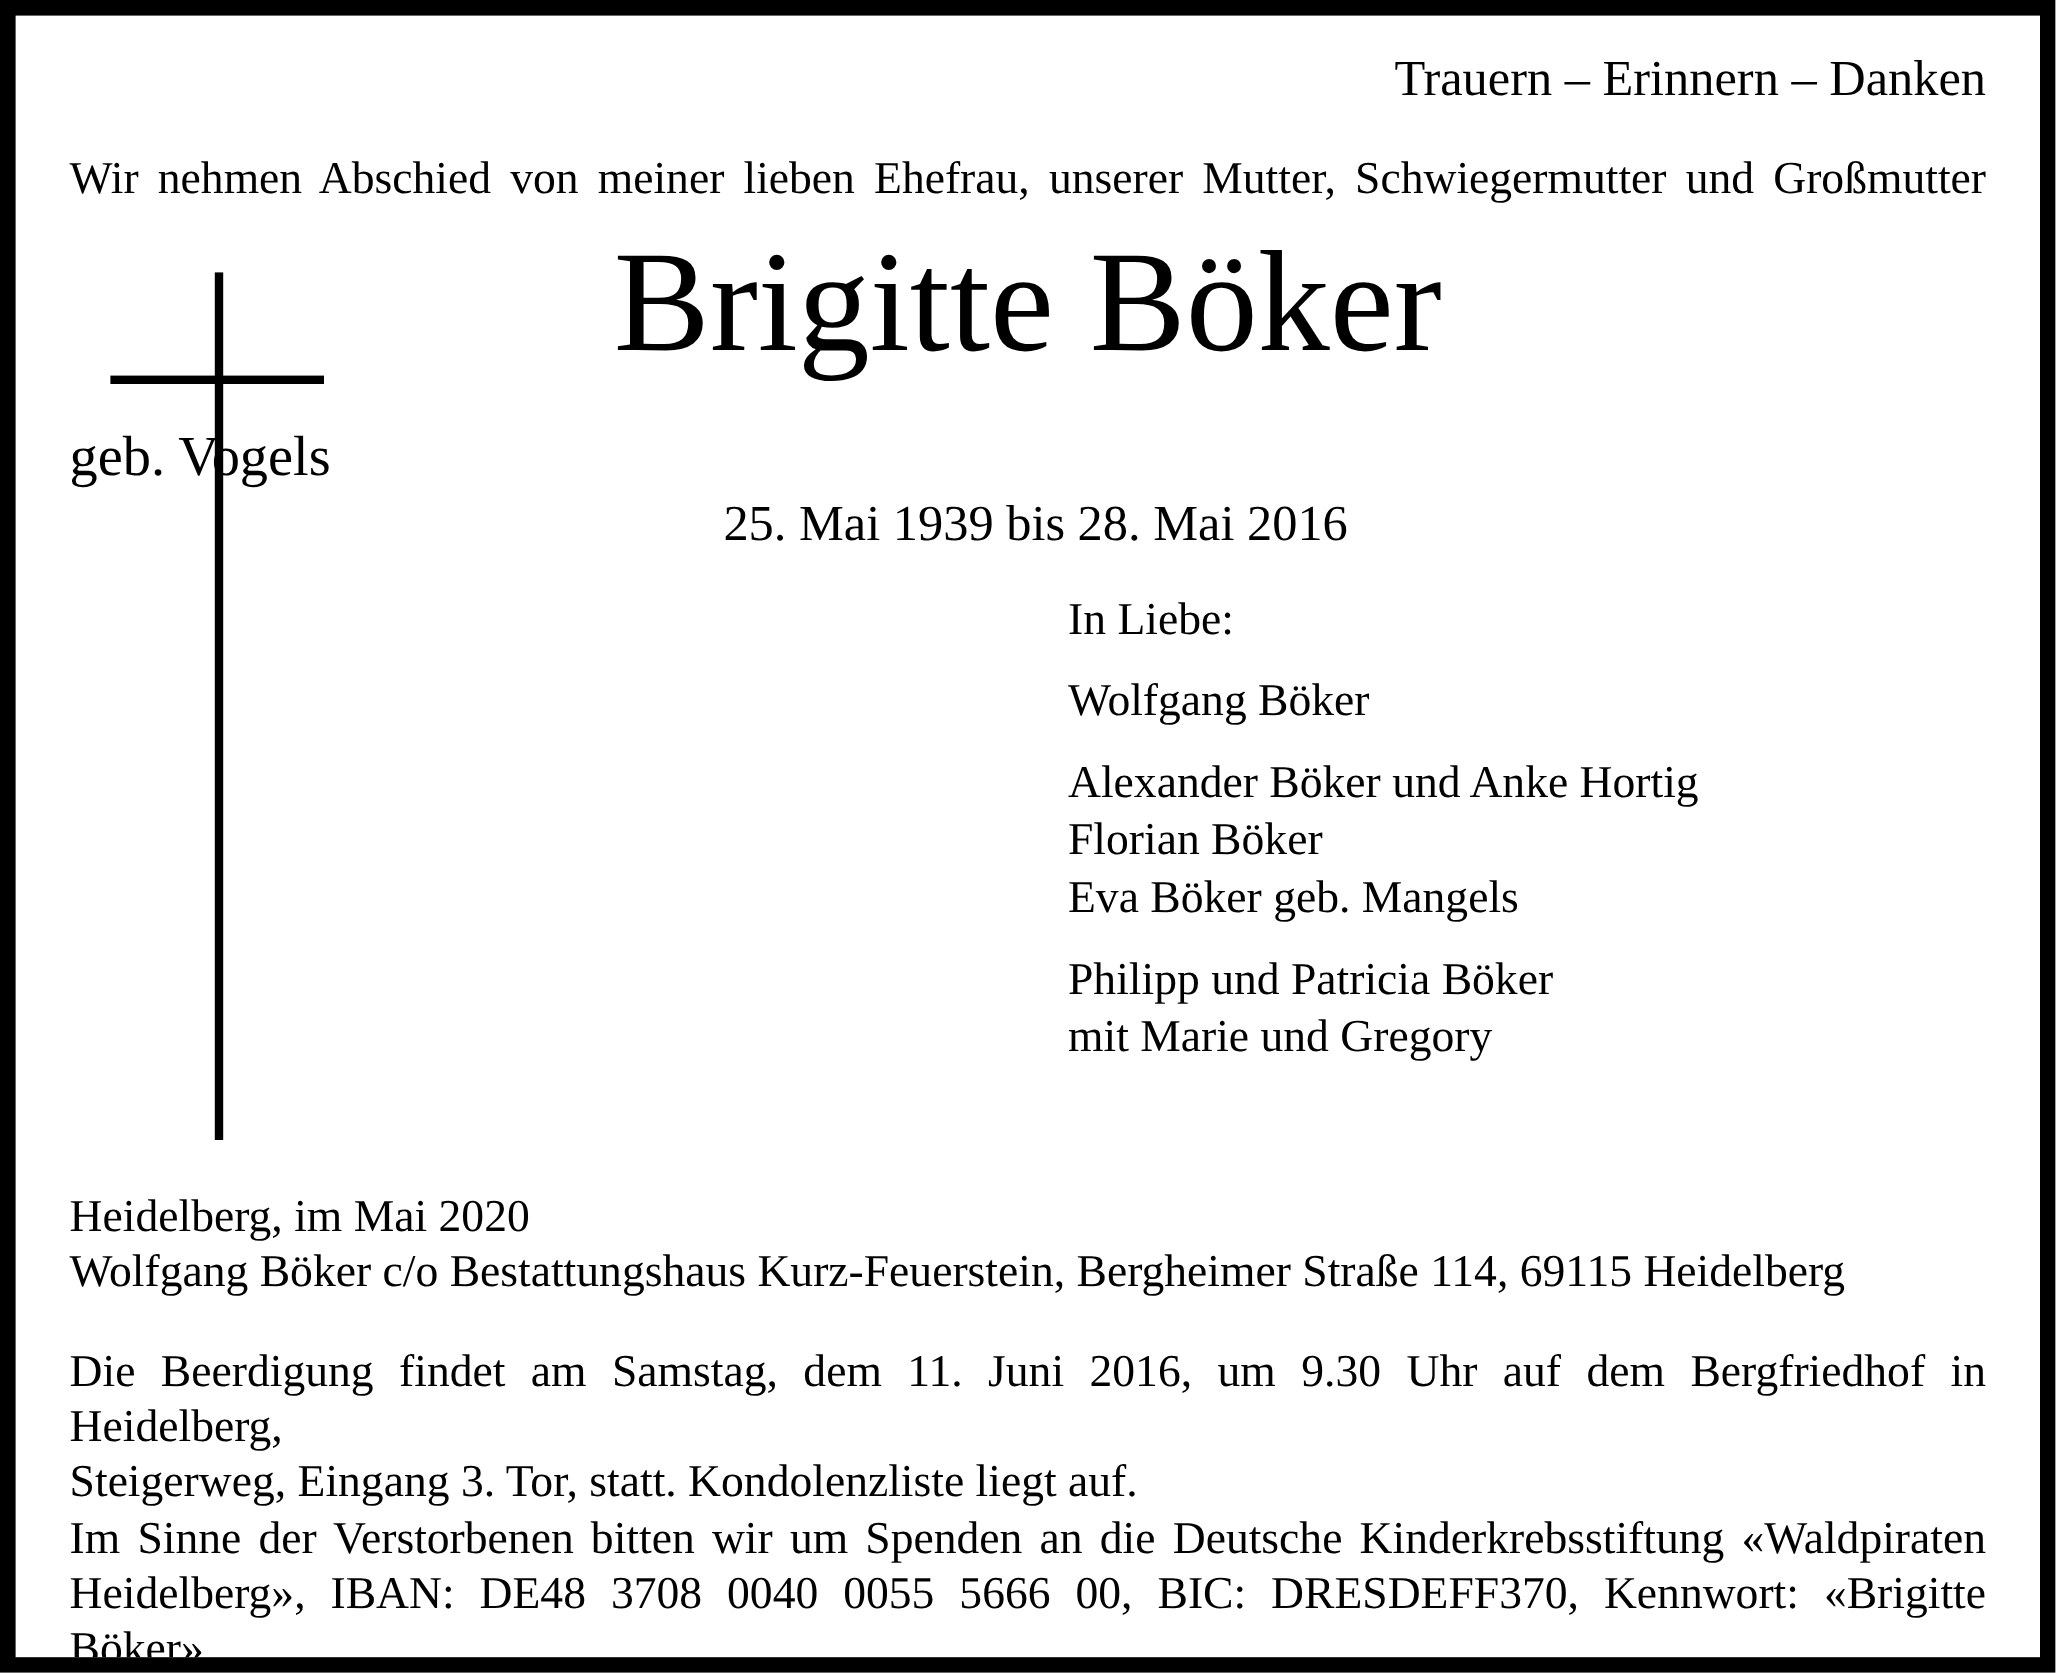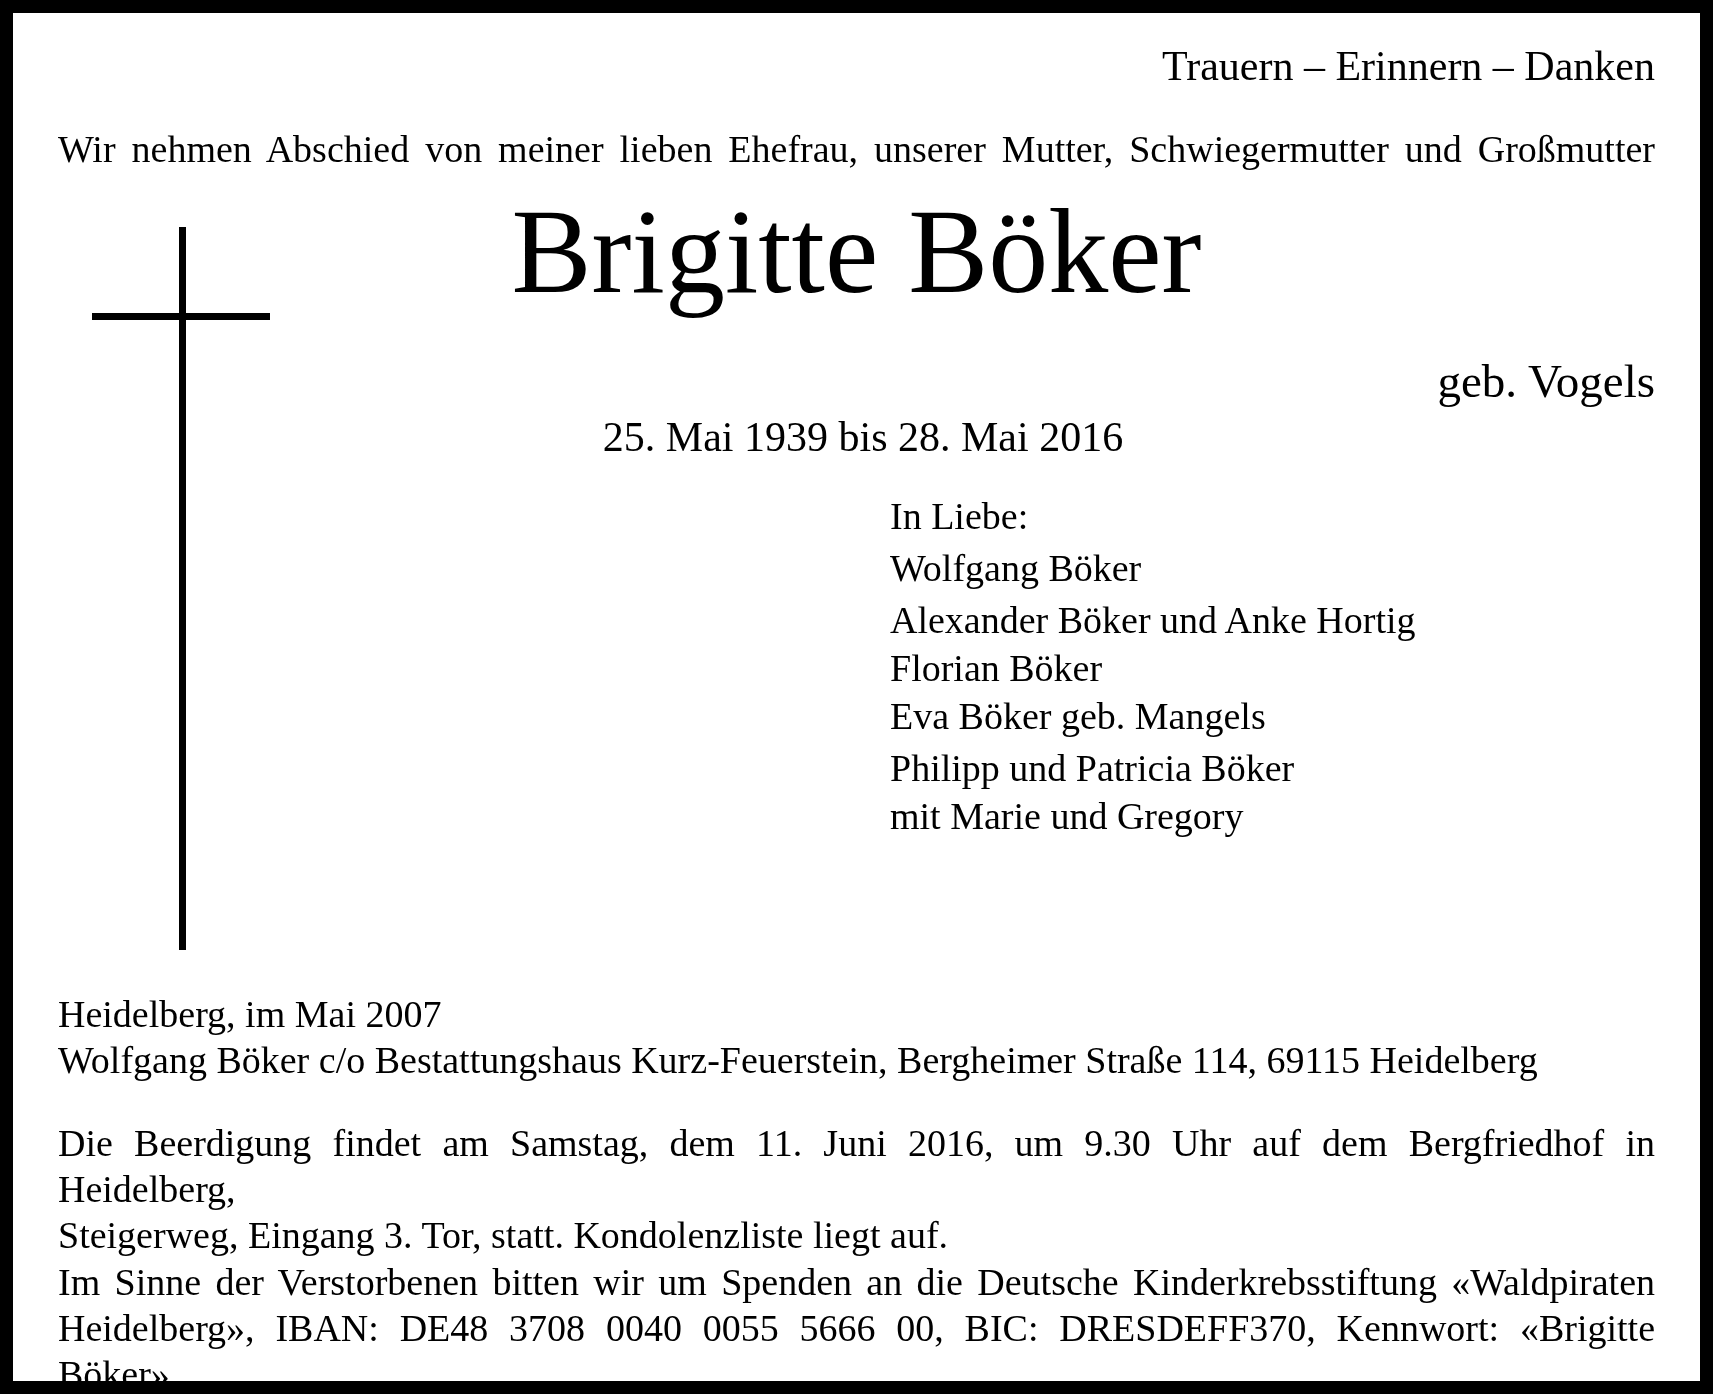--- a/index.html
+++ b/index.html
@@ -46,21 +46,21 @@
     line-height: 120px;
     text-align: center;
     white-space: nowrap;
   }
   .birth-name {
     top: 342px;
     left: 45px;
     right: 45px;
     font-size: 47px;
     line-height: 52px;
-    text-align: right;
+    text-align: left;
   }
   .life-dates {
     top: 400px;
     left: 45px;
     right: 32px;
     font-size: 42px;
     line-height: 48px;
     text-align: center;
   }
 
@@ -80,21 +80,21 @@
     background: #000000;
   }
 
   .mourners {
     left: 877px;
     top: 479px;
     right: 45px;
     font-size: 38px;
     line-height: 48px;
   }
-  .mourner-group { margin-top: 4px; }
+  .mourner-group { margin-top: 20px; }
   .mourner-group:first-of-type { margin-top: 0; }
   .mourners-heading { margin-bottom: 2px; }
 
   .bottom-block {
     left: 45px;
     right: 45px;
     top: 978px;
     font-size: 38px;
     line-height: 46px;
   }
@@ -140,21 +140,21 @@
       <div>Eva Böker geb. Mangels</div>
     </div>
 
     <div class="mourner-group">
       <div>Philipp und Patricia Böker</div>
       <div>mit Marie und Gregory</div>
     </div>
   </div>
 
   <div class="abs bottom-block">
-    <div class="para">Heidelberg, im Mai 2007</div>
+    <div class="para">Heidelberg, im Mai 2020</div>
     <div class="para">Wolfgang Böker c/o Bestattungshaus Kurz-Feuerstein, Bergheimer Straße 114, 69115 Heidelberg</div>
 
     <div class="para para-funeral">
       <div class="jline">Die Beerdigung findet am Samstag, dem 11. Juni 2016, um 9.30 Uhr auf dem Bergfriedhof in Heidelberg,</div>
       <div>Steigerweg, Eingang 3. Tor, statt. Kondolenzliste liegt auf.</div>
     </div>
 
     <div class="para para-donation">
       <div class="jline">Im Sinne der Verstorbenen bitten wir um Spenden an die Deutsche Kinderkrebsstiftung «Waldpiraten</div>
       <div class="jline">Heidelberg», IBAN: DE48 3708 0040 0055 5666 00, BIC: DRESDEFF370, Kennwort: «Brigitte Böker».</div>

